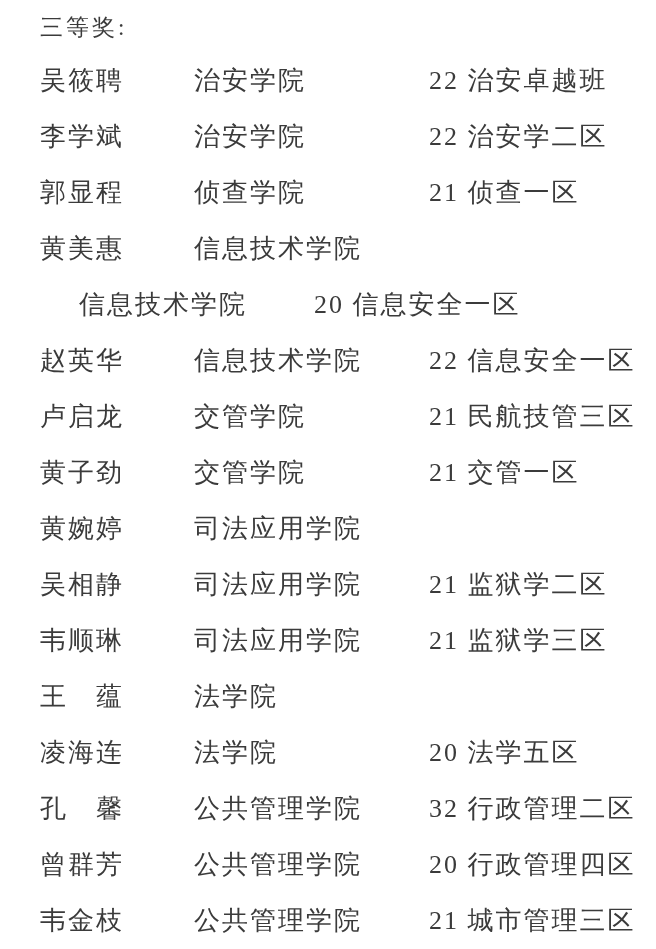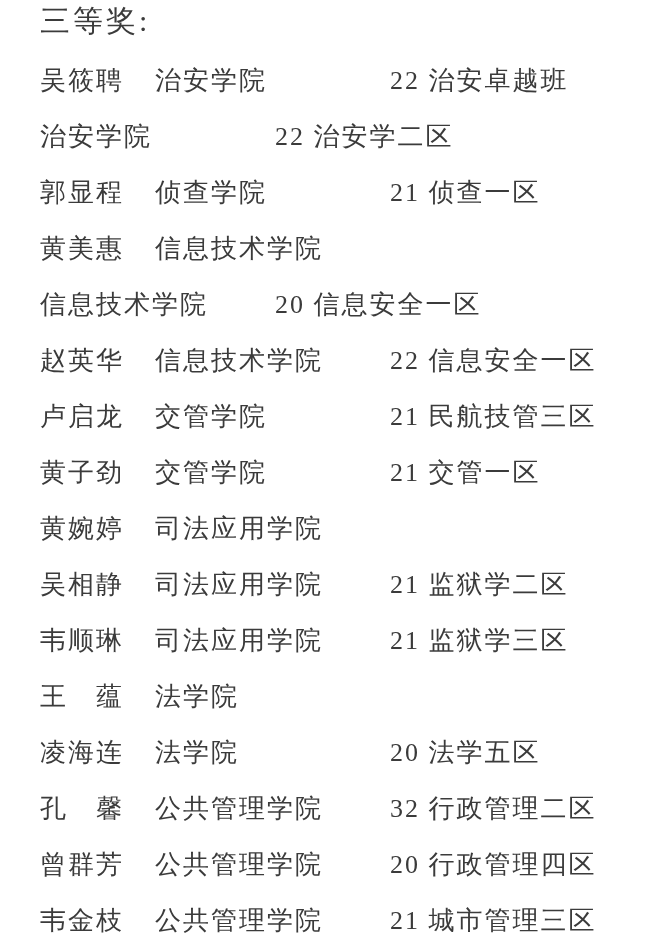--- a/index.html
+++ b/index.html
@@ -5,57 +5,58 @@
   * { margin:0; padding:0; box-sizing:border-box; }
   html,body { width:656px; height:949px; background:#ffffff; overflow:hidden; }
   body {
     font-family:"Liberation Serif","DejaVu Serif",serif;
     color:#3b3b3b;
     position:relative;
   }
   .page { position:absolute; inset:0; }
   .doc-heading {
     position:absolute;
-    top:1px; left:40px;
-    font-size:30px;
+    top:12px; left:40px;
+    font-size:23px;
     letter-spacing:3px;
     font-weight:400;
   }
   .rows {
     position:absolute;
     top:52px; left:40px; right:4px;
   }
   .row {
     height:56px;
     display:flex;
     align-items:center;
     font-size:26px;
     letter-spacing:2px;
     white-space:nowrap;
   }
   .col-name    { width:115px; flex:0 0 115px; }
-  .col-college { width:235px; flex:0 0 235px; }
+  .col-college { width:235px; flex:0 0 235px;margin-left:39px; }
   .col-class   { flex:1 1 auto; }
 </style>
 </head>
 <body>
 
 <div class="page">
 
   <div class="doc-heading">三等奖:</div>
 
   <div class="rows">
 
     <div class="row">
       <span class="col-name">吴筱聘</span>
       <span class="col-college">治安学院</span>
       <span class="col-class">22 治安卓越班</span>
     </div>
 
     <div class="row">
+      <span class="col-name">李学斌</span>
       <span class="col-college">治安学院</span>
       <span class="col-class">22 治安学二区</span>
     </div>
 
     <div class="row">
       <span class="col-name">郭显程</span>
       <span class="col-college">侦查学院</span>
       <span class="col-class">21 侦查一区</span>
     </div>
 

